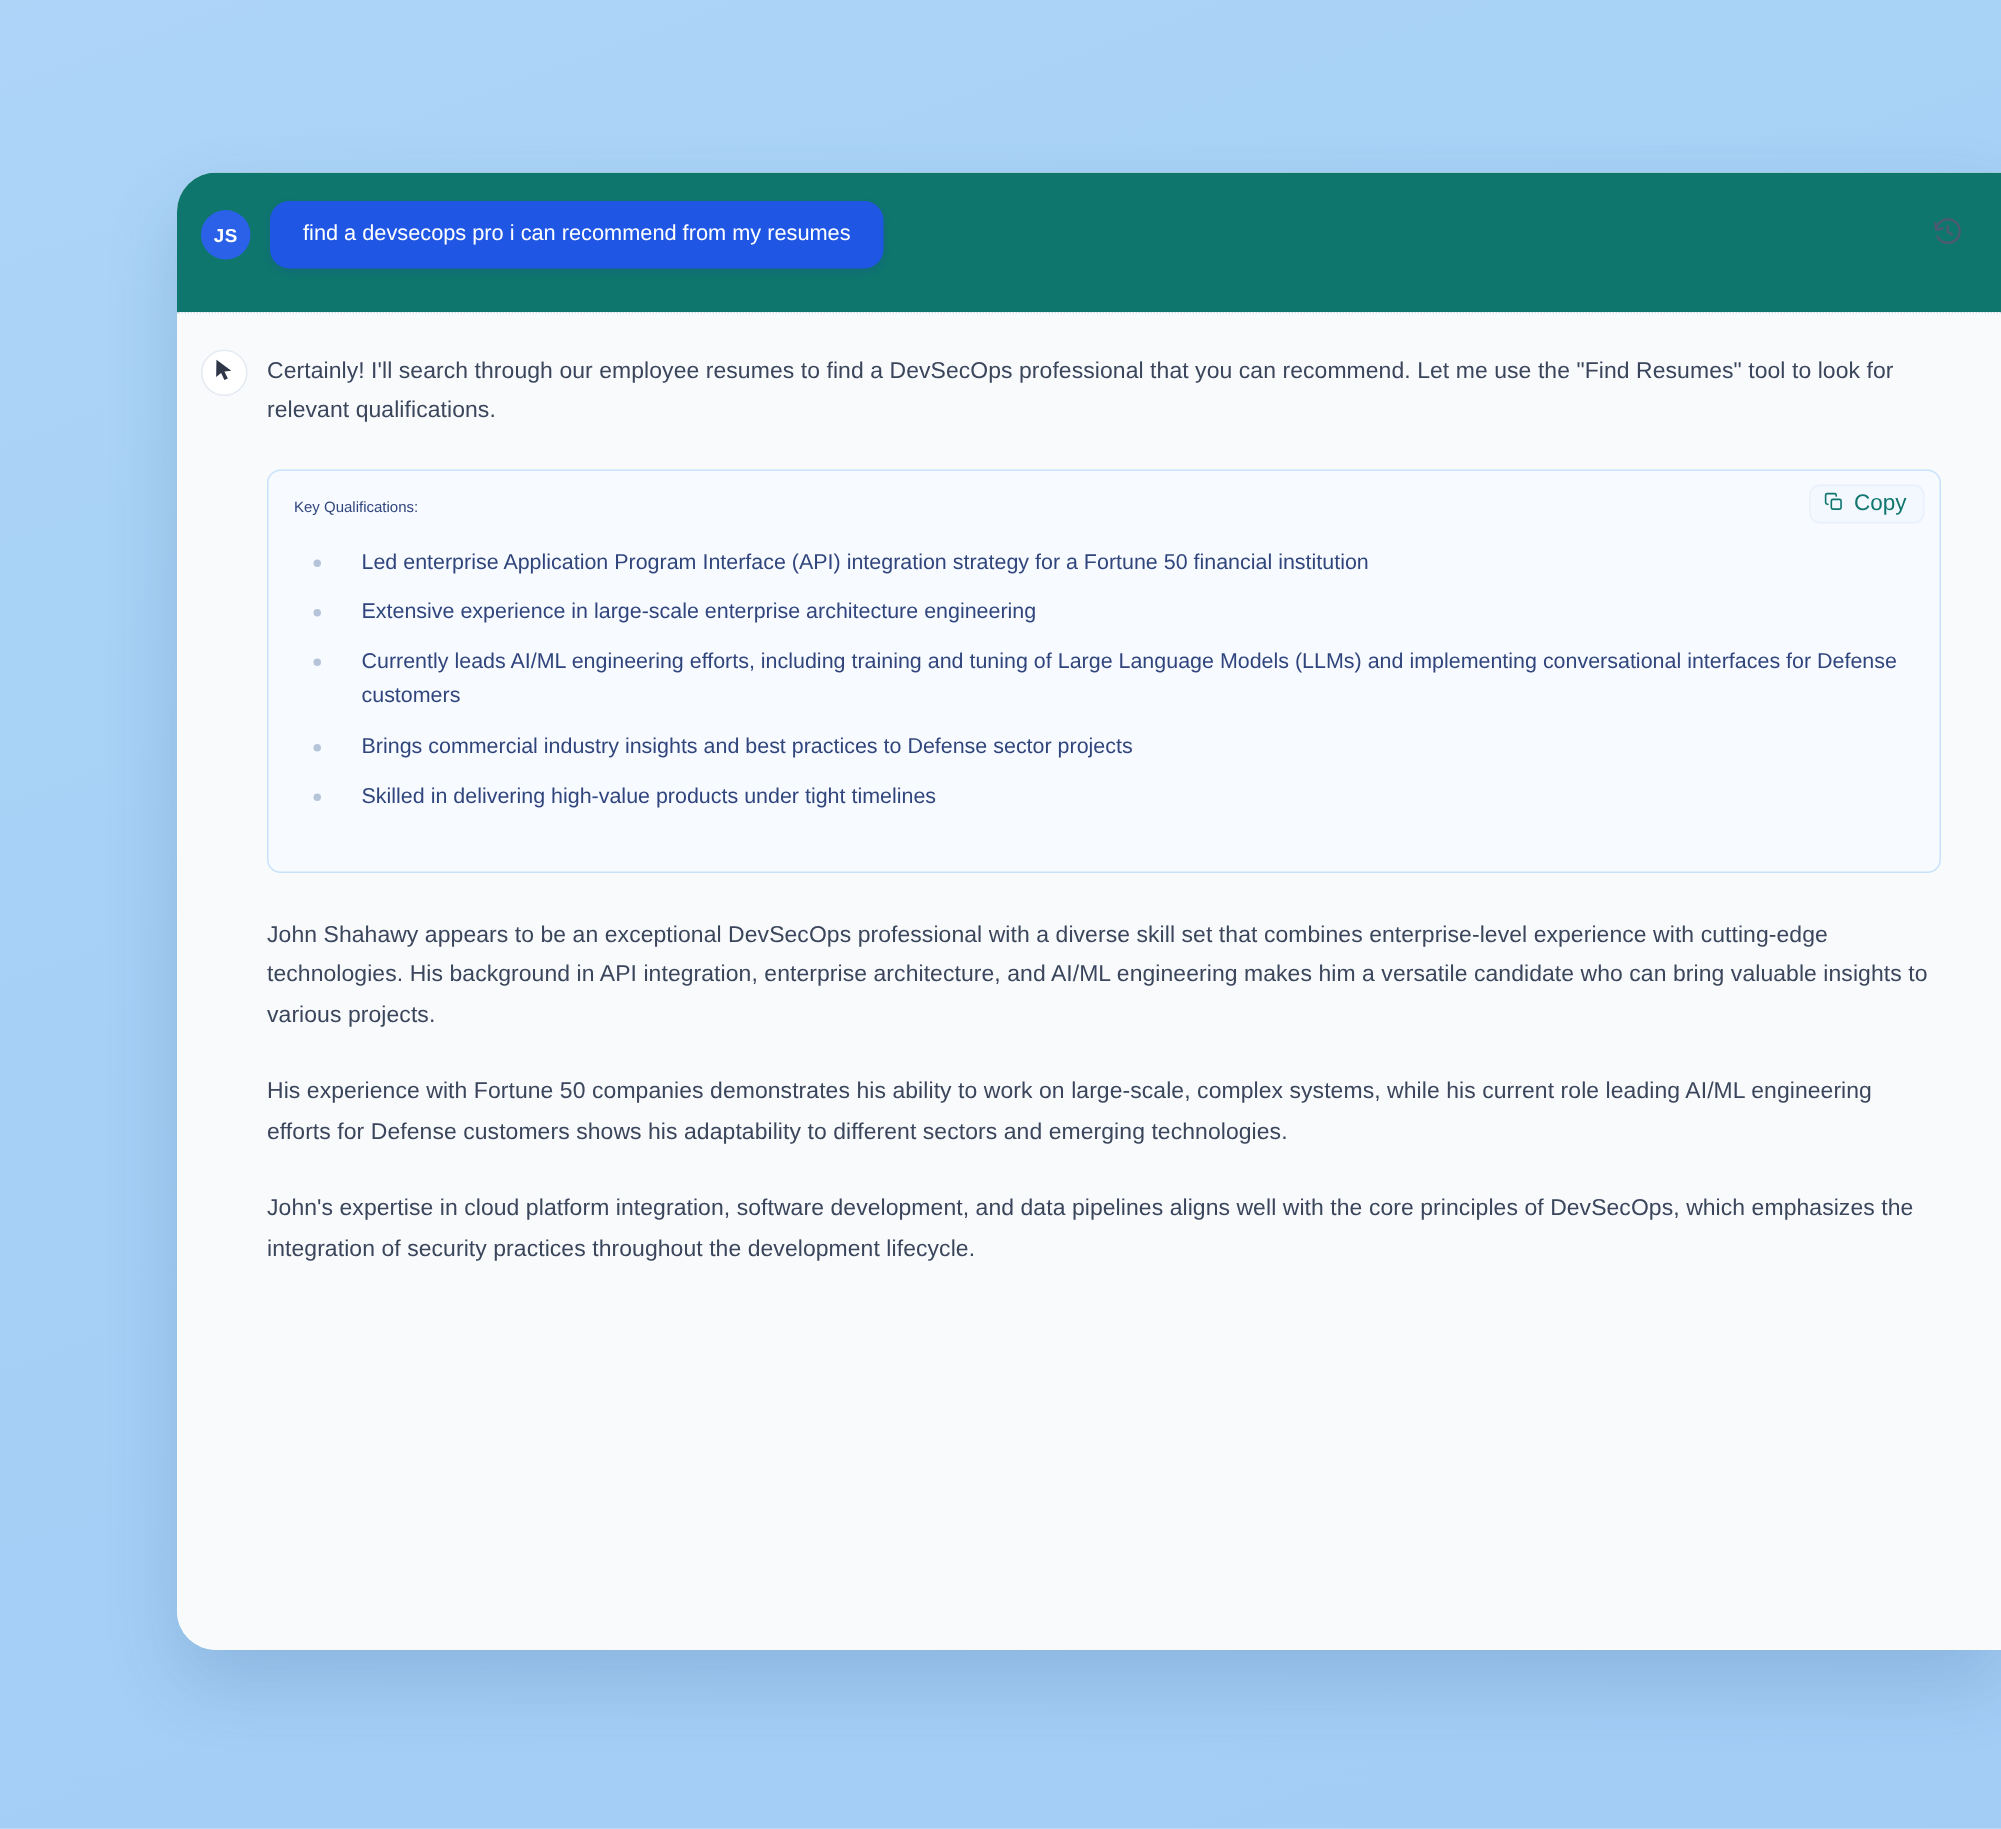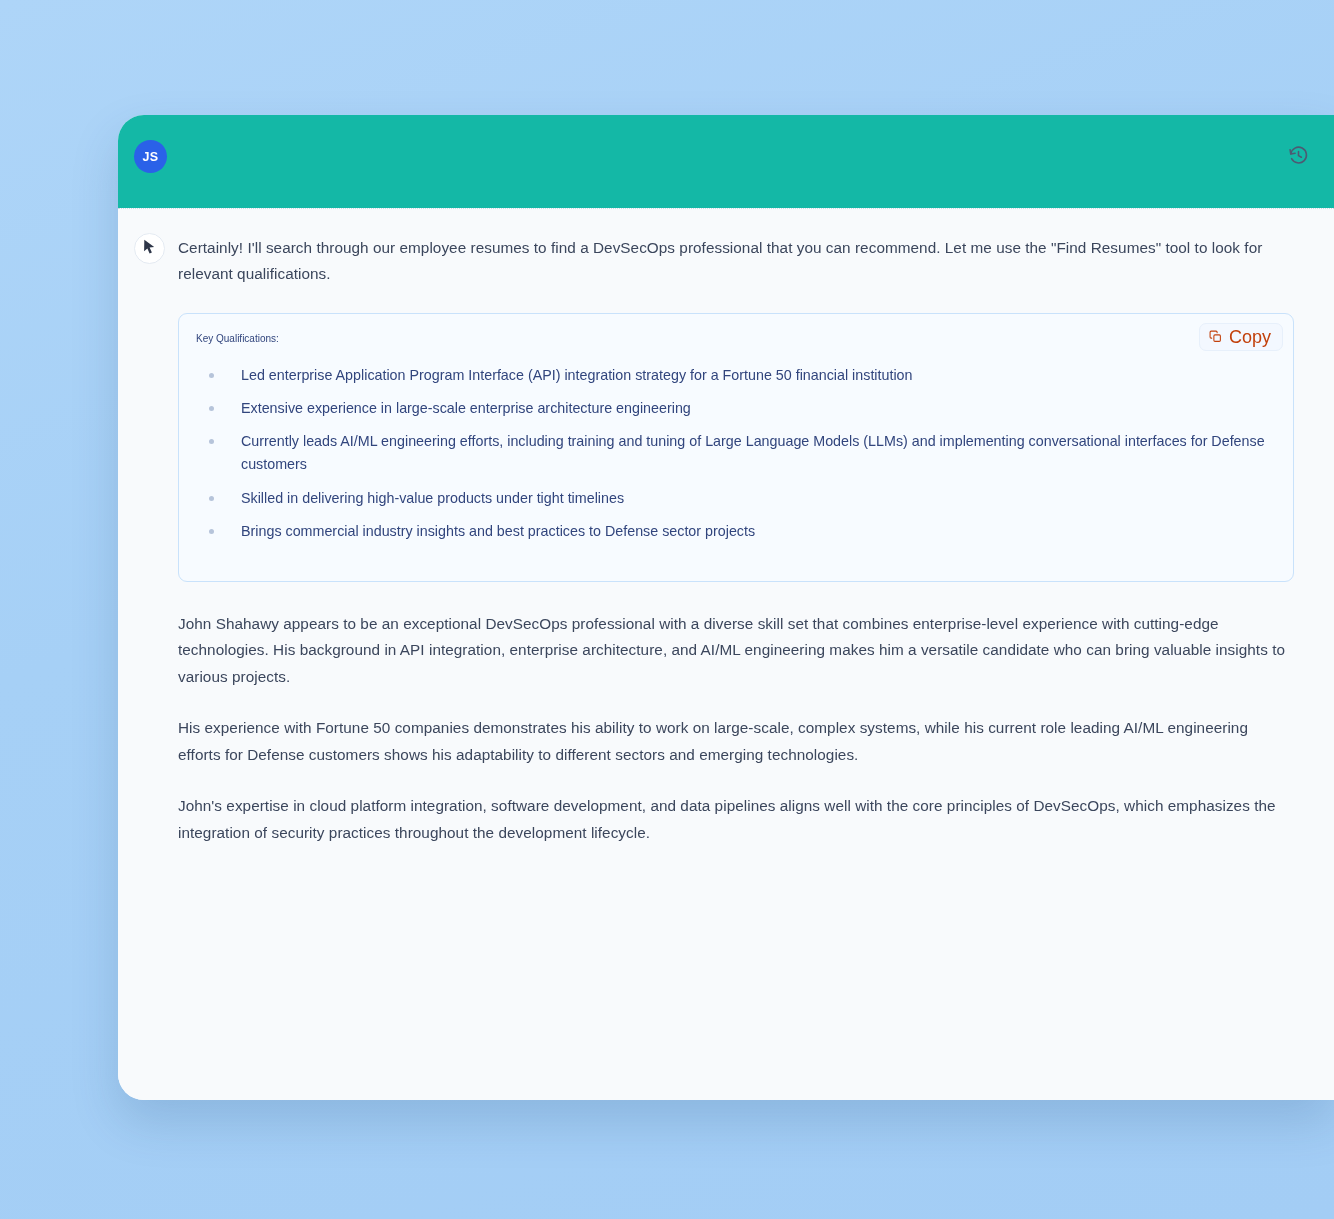--- a/index.html
+++ b/index.html
@@ -34,21 +34,21 @@
     border-bottom-left-radius: 26px;
     box-shadow: 0 22px 48px rgba(30, 70, 120, 0.18);
     overflow: hidden;
     display: flex;
     flex-direction: column;
   }
 
   
   .prompt-strip {
     position: relative;
-    background: #14b8a6;
+    background: #0f766e;
     padding: 19px 24px 16px 16px;
     flex: 0 0 auto;
     min-height: 93px;
   }
   .prompt-row {
     display: flex;
     align-items: flex-start;
     gap: 13px;
   }
   .avatar-user {
@@ -146,22 +146,22 @@
     position: absolute;
     right: 10px;
     top: 9px;
     display: inline-flex;
     align-items: center;
     gap: 7px;
     background: #f3f8ff;
     border: 1px solid #e7f0fb;
     border-radius: 7px;
     padding: 4px 11px 4px 9px;
-    color: #c2410c;
-    font-size: 18px;
+    color: #0f766e;
+    font-size: 15px;
     cursor: pointer;
     line-height: 1;
   }
   .card-title {
     font-size: 14.3px;
     color: #31457d;
     margin: 0 0 21px 0;
     line-height: 1.4;
   }
   .card-subtitle {
@@ -203,20 +203,21 @@
 </head>
 <body>
 
 <div class="page-bg"></div>
 
 <div class="chat-window">
 
   <div class="prompt-strip">
     <div class="prompt-row">
       <div class="avatar-user">JS</div>
+      <div class="user-bubble">find a devsecops pro i can recommend from my resumes</div>
     </div>
 
     <div class="history-btn">
       <span>
         <svg width="21" height="21" viewBox="0 0 24 24" fill="none" stroke="currentColor" stroke-width="1.8" stroke-linecap="round" stroke-linejoin="round">
           <path d="M3.2 10.2a9 9 0 1 1 .9 5.4"></path>
           <polyline points="2.4 5.4 3.2 10.3 8.1 9.5"></polyline>
           <polyline points="12 7.6 12 12.2 15.3 14"></polyline>
         </svg>
       </span>
@@ -253,22 +254,22 @@
             <span>Copy</span>
           </div>
 
 
           <div class="card-subtitle">Key Qualifications:</div>
 
           <ul class="card-list">
             <li>Led enterprise Application Program Interface (API) integration strategy for a Fortune 50 financial institution</li>
             <li>Extensive experience in large-scale enterprise architecture engineering</li>
             <li>Currently leads AI/ML engineering efforts, including training and tuning of Large Language Models (LLMs) and implementing conversational interfaces for Defense customers</li>
+            <li>Brings commercial industry insights and best practices to Defense sector projects</li>
             <li>Skilled in delivering high-value products under tight timelines</li>
-            <li>Brings commercial industry insights and best practices to Defense sector projects</li>
           </ul>
 
         </div>
 
         <p>John Shahawy appears to be an exceptional DevSecOps professional with a diverse skill set that combines enterprise-level experience with cutting-edge technologies. His background in API integration, enterprise architecture, and AI/ML engineering makes him a versatile candidate who can bring valuable insights to various projects.</p>
         <p>His experience with Fortune 50 companies demonstrates his ability to work on large-scale, complex systems, while his current role leading AI/ML engineering efforts for Defense customers shows his adaptability to different sectors and emerging technologies.</p>
         <p>John's expertise in cloud platform integration, software development, and data pipelines aligns well with the core principles of DevSecOps, which emphasizes the integration of security practices throughout the development lifecycle.</p>
 
       </div>
     </div>

